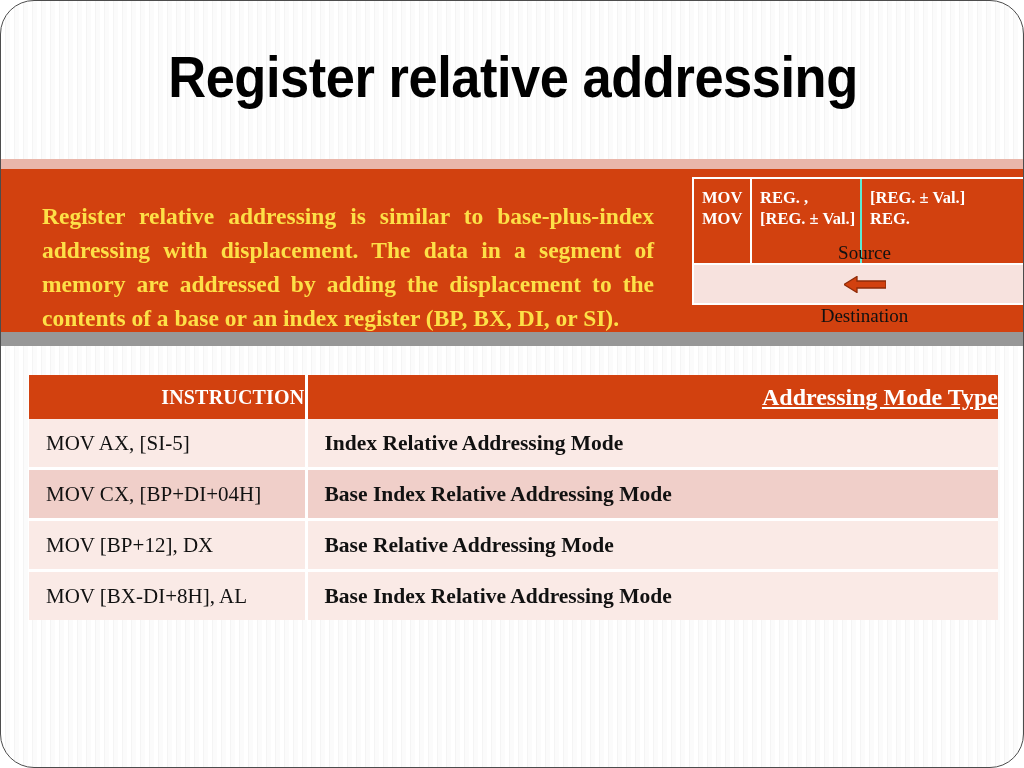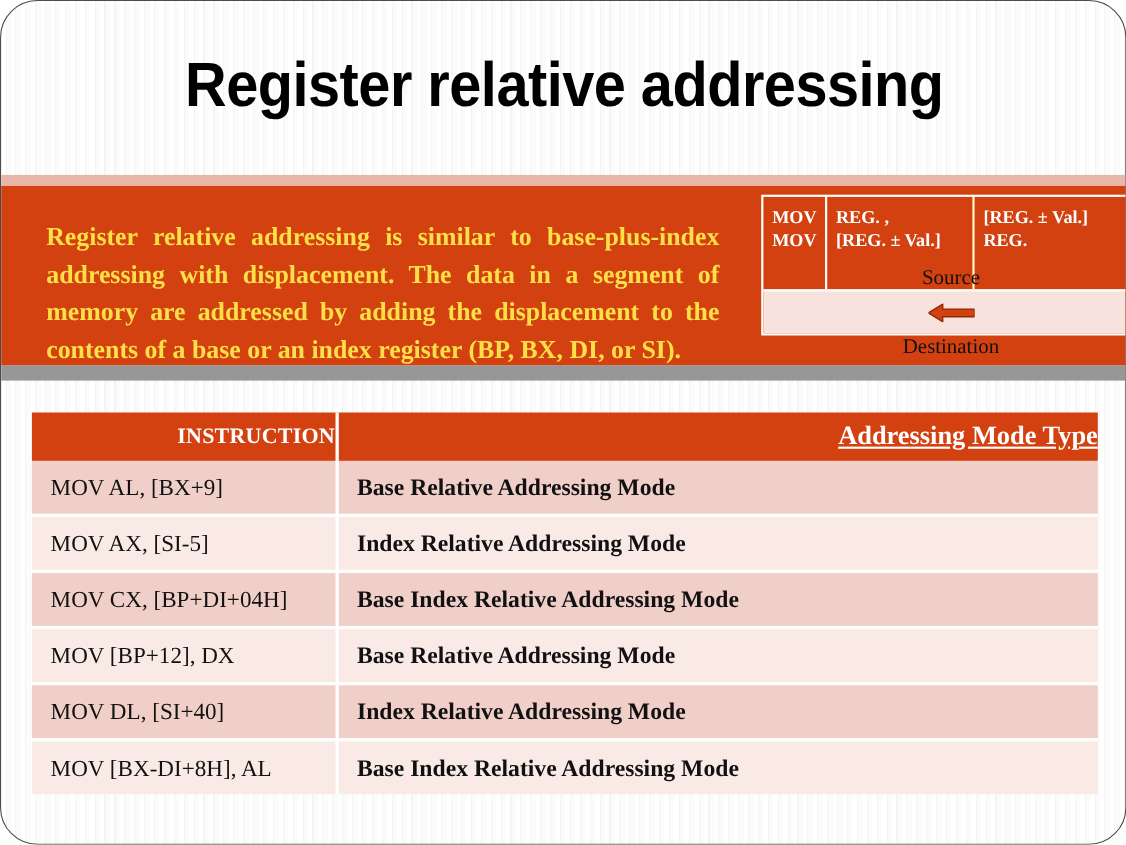--- a/index.html
+++ b/index.html
@@ -123,21 +123,21 @@
     box-sizing: border-box;
     padding: 8px 6px 0 8px;
     color: #ffffff;
     font-family: "Liberation Serif", serif;
     font-weight: bold;
     font-size: 16.5px;
     line-height: 21px;
     white-space: nowrap;
   }
   #syntax-cell-op   { width: 58px; border-right: 2px solid #ffffff; }
-  #syntax-cell-src  { width: 134px; border-right: 2px solid #fef9c3; }
+  #syntax-cell-src  { width: 110px; border-right: 2px solid #5eead4; }
   #syntax-cell-dest { width: 149px; }
   .syntax-line { display: block; }
 
   #syntax-footer {
     position: absolute;
     left: 0;
     bottom: 0;
     width: 100%;
     height: 40px;
     background: #f7e2de;
@@ -265,40 +265,32 @@
       <col class="col-instr">
       <col class="col-mode">
     </colgroup>
     <thead>
       <tr>
         <th class="th-instr">INSTRUCTION</th>
         <th class="th-mode">Addressing Mode Type</th>
       </tr>
     </thead>
     <tbody>
-      <tr class="row-odd">
-        <td class="cell-instr">MOV AL, [BX+9]</td>
-        <td class="cell-mode">Base Relative Addressing Mode</td>
-      </tr>
       <tr class="row-even">
         <td class="cell-instr">MOV AX, [SI-5]</td>
         <td class="cell-mode">Index Relative Addressing Mode</td>
       </tr>
       <tr class="row-odd">
         <td class="cell-instr">MOV CX, [BP+DI+04H]</td>
         <td class="cell-mode">Base Index Relative Addressing Mode</td>
       </tr>
       <tr class="row-even">
         <td class="cell-instr">MOV [BP+12], DX</td>
         <td class="cell-mode">Base Relative Addressing Mode</td>
       </tr>
-      <tr class="row-odd">
-        <td class="cell-instr">MOV DL, [SI+40]</td>
-        <td class="cell-mode">Index Relative Addressing Mode</td>
-      </tr>
       <tr class="row-even">
         <td class="cell-instr">MOV [BX-DI+8H], AL</td>
         <td class="cell-mode">Base Index Relative Addressing Mode</td>
       </tr>
     </tbody>
   </table>
 
 </div>
 
 </body></html>

